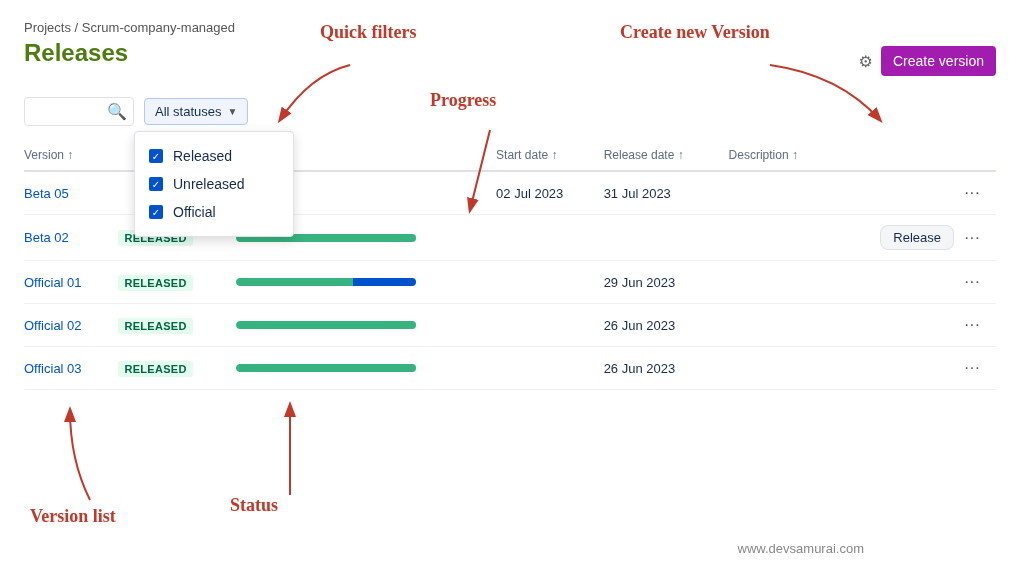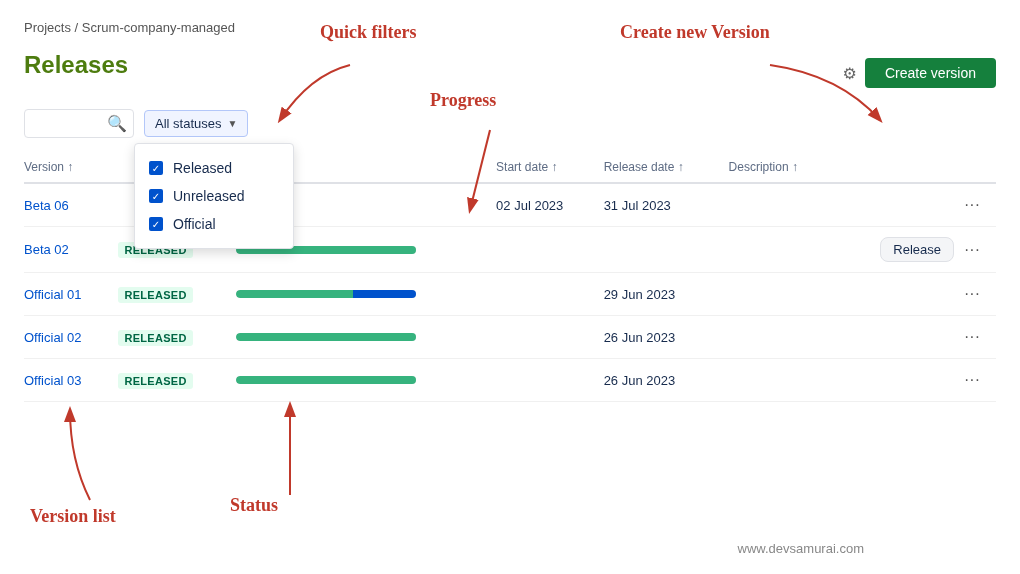--- a/index.html
+++ b/index.html
@@ -12,21 +12,21 @@
       overflow: hidden;
     }
 
     .main-container {
       padding: 20px 24px 0 24px;
     }
 
     .breadcrumb {
       font-size: 13px;
       color: #555;
-      margin-bottom: 16px;
+      margin-bottom: 4px;
     }
 
     .page-title {
       font-size: 24px;
       font-weight: 700;
       color: #4d7c0f;
       margin-bottom: 16px;
     }
 
     .toolbar {
@@ -123,25 +123,25 @@
       margin-left: auto;
     }
 
     .settings-icon {
       color: #666;
       font-size: 16px;
       cursor: pointer;
     }
 
     .create-version-btn {
-      background: #15803d;
+      background: #a21caf;
       color: #fff;
       border: none;
       border-radius: 4px;
-      padding: 7px 20px;
+      padding: 7px 12px;
       font-size: 14px;
       font-weight: 500;
       cursor: pointer;
       white-space: nowrap;
     }
 
     .releases-table {
       width: 100%;
       border-collapse: collapse;
       font-size: 13px;
@@ -358,21 +358,21 @@
         <th></th>
         <th>Progress</th>
         <th>Start date ↑</th>
         <th>Release date ↑</th>
         <th>Description ↑</th>
         <th></th>
       </tr>
     </thead>
     <tbody id="table-body">
     <tr>
-          <td><a class="version-link" href="#">Beta 06</a></td>
+          <td><a class="version-link" href="#">Beta 05</a></td>
           <td></td>
           <td><span class="no-issues">No issues</span></td>
           <td class="date-text">02 Jul 2023</td>
           <td class="date-text">31 Jul 2023</td>
           <td class="desc-text"></td>
           <td>
             <div class="actions-cell">
               <button class="more-btn">···</button>
             </div>
           </td>

